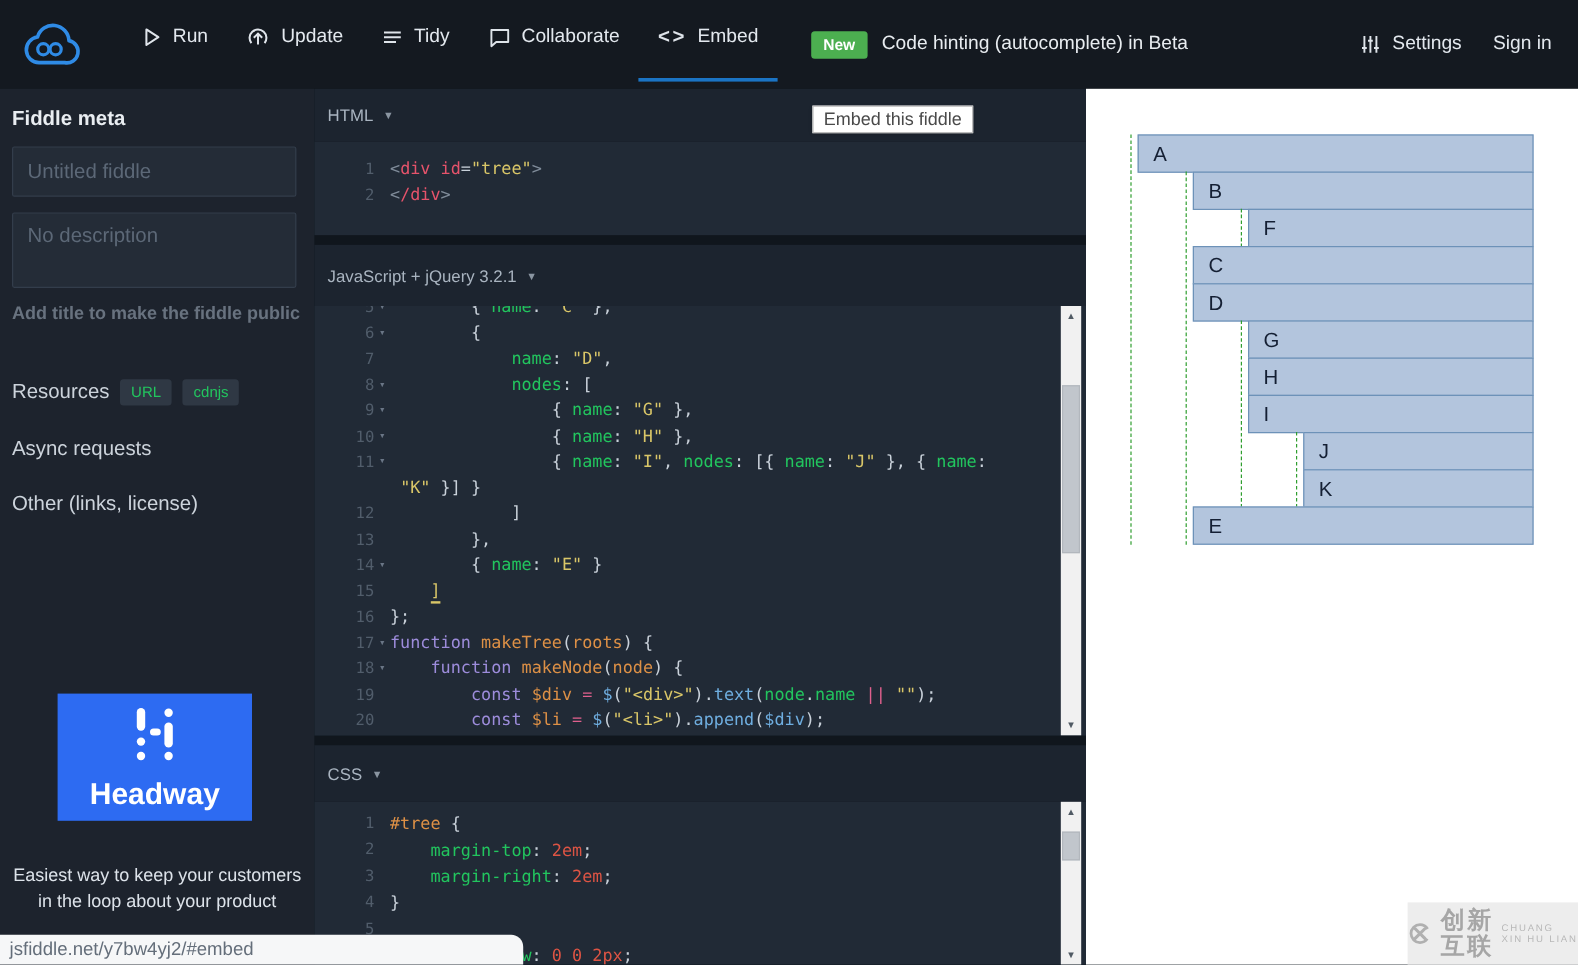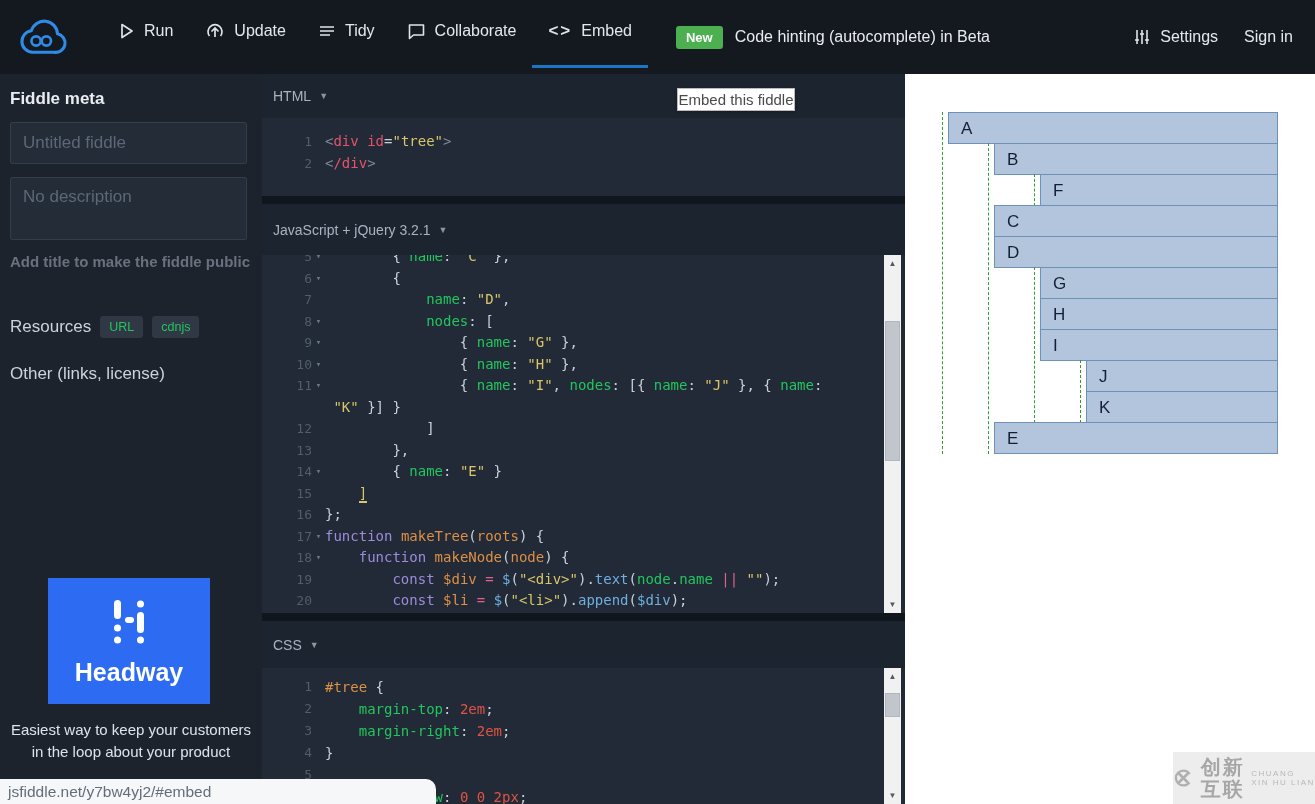--- a/index.html
+++ b/index.html
@@ -28,21 +28,21 @@
   .sidebar h2 { font-size:17px; color:#e9edf1; font-weight:bold; margin:15px 0 0 10px; }
   .meta-input, .meta-textarea { display:block; width:237px; margin:13px 0 0 10px; background:#242c37; border:1px solid #333d4b; border-radius:2px; color:#c9d1da; font-size:17px; font-family:"Liberation Sans",sans-serif; padding:9px 12px; }
   .meta-input { height:42px; }
   .meta-textarea { height:63px; resize:none; }
   .meta-input::placeholder, .meta-textarea::placeholder { color:#5c6877; }
   .meta-hint { margin:13px 0 0 10px; font-size:15px; color:#68727f;font-weight:bold; }
   .side-row { display:flex; align-items:center; gap:9px; margin:46px 0 0 10px; }
   .side-label { font-size:17px; color:#ccd3db; }
   .side-link { font-size:17px; color:#ccd3db; margin:26px 0 0 10px; cursor:pointer; }
   .badge { background:#2f3844; color:#22c55e; font-size:12.5px; padding:4px 9px; border-radius:3px; cursor:pointer; }
-  .ad-box { position:absolute; left:48px; top:504px; width:162px; height:126px; background:#2d6bf2; display:flex; flex-direction:column; align-items:center; justify-content:center; cursor:pointer; }
+  .ad-box { position:absolute; left:48px; top:504px; width:162px; height:106px; background:#2d6bf2; display:flex; flex-direction:column; align-items:center; justify-content:center; cursor:pointer; }
   .ad-brand { color:#fff; font-size:25px; font-weight:bold; margin-top:6px; }
   .ad-tagline { position:absolute; top:645px; left:0; right:0; text-align:center; font-size:15px; color:#dde3ea; line-height:22px; }
 
   
   .editors { width:643px; flex:0 0 auto; display:flex; flex-direction:column; background:#10161d; }
   .panel-header { display:flex; align-items:center; padding-left:11px; background:#1c242f; color:#a9b4c0; font-size:14px; gap:8px; flex:0 0 auto; }
   .caret { font-size:9px; color:#8a95a1; }
   .editor { background:#212a36; position:relative; overflow:hidden; flex:0 0 auto; }
   .divider { height:8px; background:#10161d; flex:0 0 auto; }
   .hdr-html { height:44px; }
@@ -83,21 +83,21 @@
   .thumb-css { top:25px; height:24px; }
 
   
   .result { flex:1; background:#ffffff; position:relative; }
   .result-tree { position:absolute; left:37px; top:39px; width:336px; }
   ul.tree-ul { list-style:none; margin:0; padding:0; border-left:1px dashed #2f9e2f; }
   ul.tree-ul ul.tree-ul { margin-left:45px; }
   .tree-node { margin-left:5px; margin-top:-1px; height:32px; line-height:31px; padding-left:12px; background:#b3c5dd; border:1px solid #6d92b8; font-size:17px; color:#141f33; }
 
   
-  .tooltip { position:absolute; left:677px; top:88px; width:118px; height:23px; background:#fff; border:1px solid #bcbcbc; box-shadow:0 1px 3px rgba(0,0,0,.25); color:#4a4a4a; font-size:15px; display:flex; align-items:center; justify-content:center; z-index:40; }
+  .tooltip { position:absolute; left:677px; top:88px; width:134px; height:23px; background:#fff; border:1px solid #bcbcbc; box-shadow:0 1px 3px rgba(0,0,0,.25); color:#4a4a4a; font-size:15px; display:flex; align-items:center; justify-content:center; z-index:40; }
   .statusbar { position:absolute; left:0; top:779px; width:436px; height:25px; background:#f6f7f8; border-top-right-radius:10px; color:#646e7a; font-size:15.5px; line-height:25px; padding-left:8px; z-index:50; }
   .watermark { position:absolute; left:1173px; top:752px; width:142px; height:52px; background:#ededed; display:flex; align-items:center; justify-content:center; gap:7px; z-index:45; }
   .wm-text { display:flex; flex-direction:row; align-items:center; }
   .wm-cn { font-size:20px; color:#a6a6a6; letter-spacing:2px; font-weight:bold; line-height:22px; }
   .wm-en { font-size:8px; color:#b8b8b8; letter-spacing:1.5px; }
 </style>
 </head>
 <body>
 
 <header class="navbar">
@@ -167,20 +167,21 @@
   <aside class="sidebar">
     <h2>Fiddle meta</h2>
     <input class="meta-input" type="text" placeholder="Untitled fiddle" style="">
     <textarea class="meta-textarea" placeholder="No description" style=""></textarea>
     <p class="meta-hint">Add title to make the fiddle public</p>
     <div class="side-row">
       <span class="side-label">Resources</span>
       <span class="badge">URL</span>
       <span class="badge">cdnjs</span>
     </div>
+    <div class="side-link">Async requests</div>
     <div class="side-link">Other (links, license)</div>
 
     <div class="ad-box">
       <svg width="62" height="56" viewBox="0 0 62 56">
         <rect x="16" y="4" width="7" height="19" rx="3.5" fill="#fff"></rect>
         <circle cx="19.5" cy="32" r="3.5" fill="#fff"></circle>
         <circle cx="19.5" cy="44" r="3.5" fill="#fff"></circle>
         <rect x="27" y="21" width="9" height="6" rx="3" fill="#fff"></rect>
         <circle cx="42.5" cy="8" r="3.5" fill="#fff"></circle>
         <rect x="39" y="16" width="7" height="21" rx="3.5" fill="#fff"></rect>

